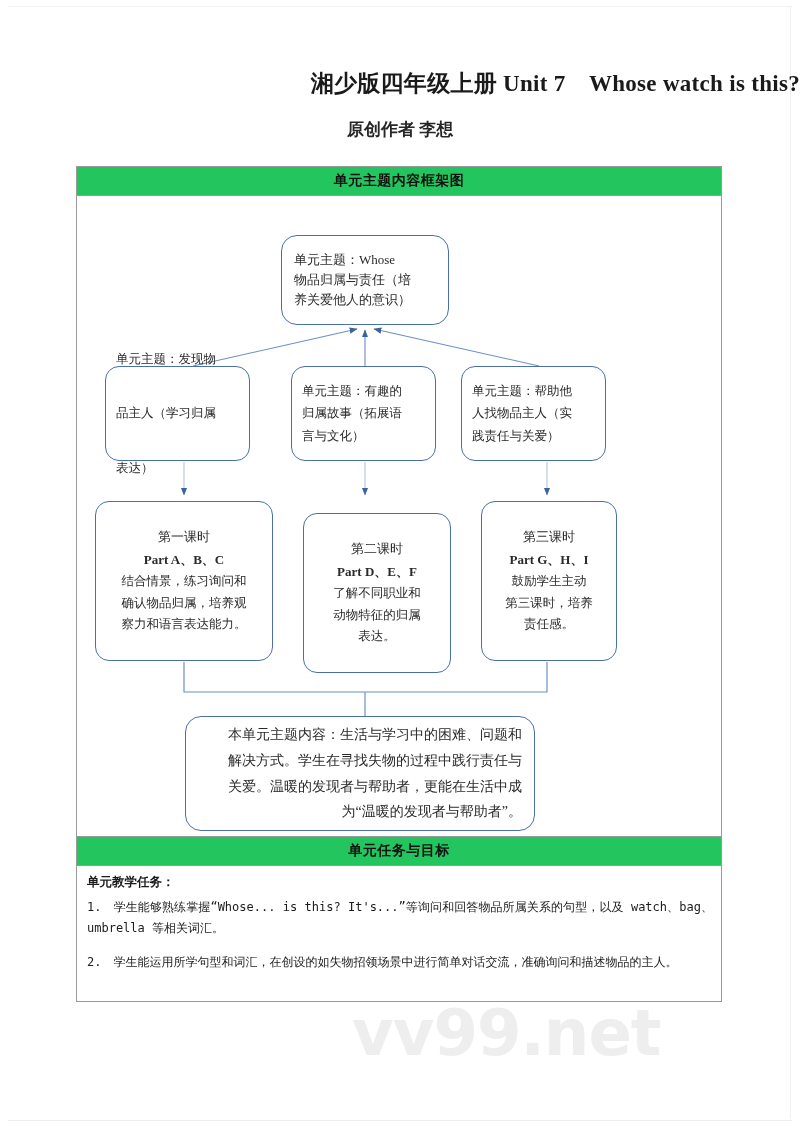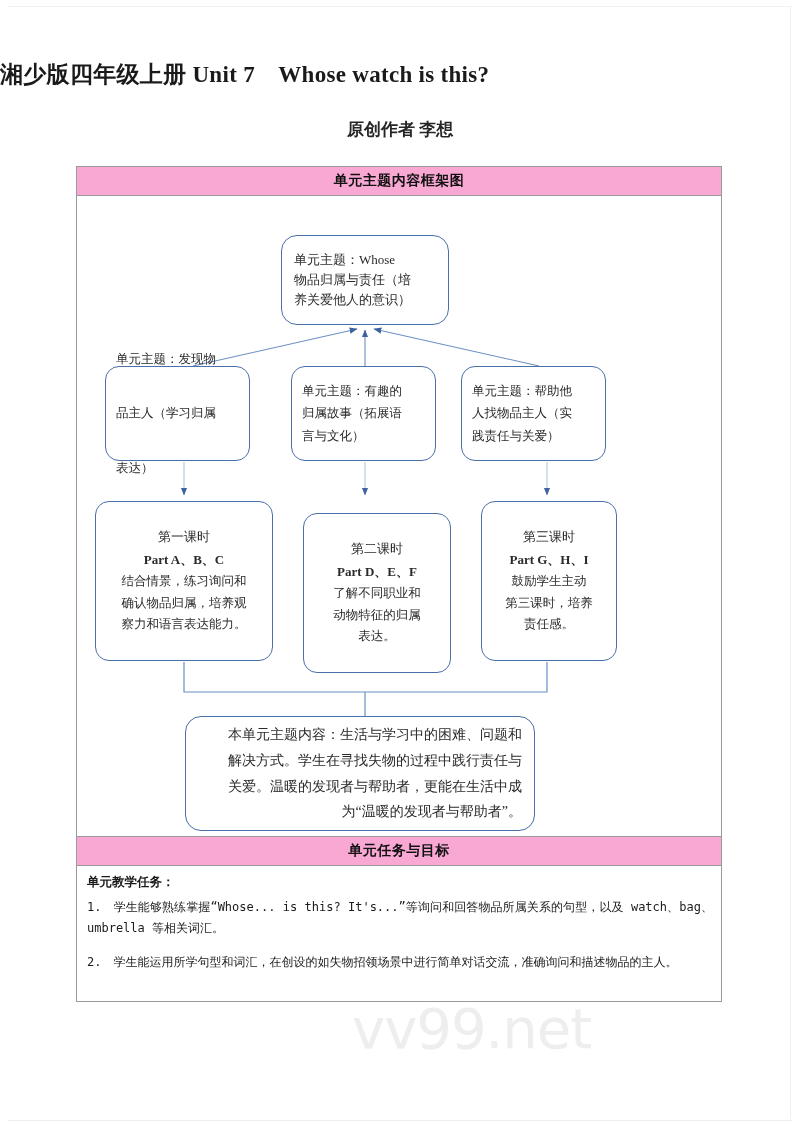--- a/index.html
+++ b/index.html
@@ -34,23 +34,23 @@
     background: #f0f0f0;
   }
   #page-edge-bottom {
     position: absolute; left: 8px; bottom: 16px; right: 8px; height: 1px;
     background: #efefef;
   }
 
   
   #doc-title {
     position: absolute;
-    left: 0; top: 59px;
+    left: 0; top: 68px;
     width: 800px;
-    text-align: left;
+    text-align: right;
     font-size: 23px;
     font-weight: bold;
     color: #1a1a1a;
     letter-spacing: 0.3px;
     white-space: pre;
   }
   #doc-subtitle {
     position: absolute;
     left: 0; top: 118px;
     width: 800px;
@@ -69,21 +69,21 @@
     box-sizing: border-box;
     background: #fff;
   }
   .section-head {
     border-bottom: 1px solid #9a9a9a;
     text-align: center;
     font-size: 14px;
     font-weight: bold;
     color: #111;
     padding: 5px 0 5px 0;
-    background: #f9a8d4;
+    background: #22c55e;
     letter-spacing: 0.5px;
   }
 
   
   #diagram {
     position: relative;
     height: 640px;
     width: 100%;
     overflow: hidden;
   }
@@ -177,22 +177,22 @@
     white-space: pre-wrap;
     font-family: "DejaVu Sans Mono", "Liberation Mono", monospace;
   }
 
   
   #watermark {
     position: absolute;
     left: 352px;
     top: 996px;
     font-family: "DejaVu Sans", "Liberation Sans", sans-serif;
-    font-size: 56px;
-    font-weight: normal;
+    font-size: 64px;
+    font-weight: bold;
     color: #eeeeee;
     letter-spacing: -1px;
     z-index: 9;
     user-select: none;
     white-space: pre;
   }
 </style>
 </head>
 <body>
 

